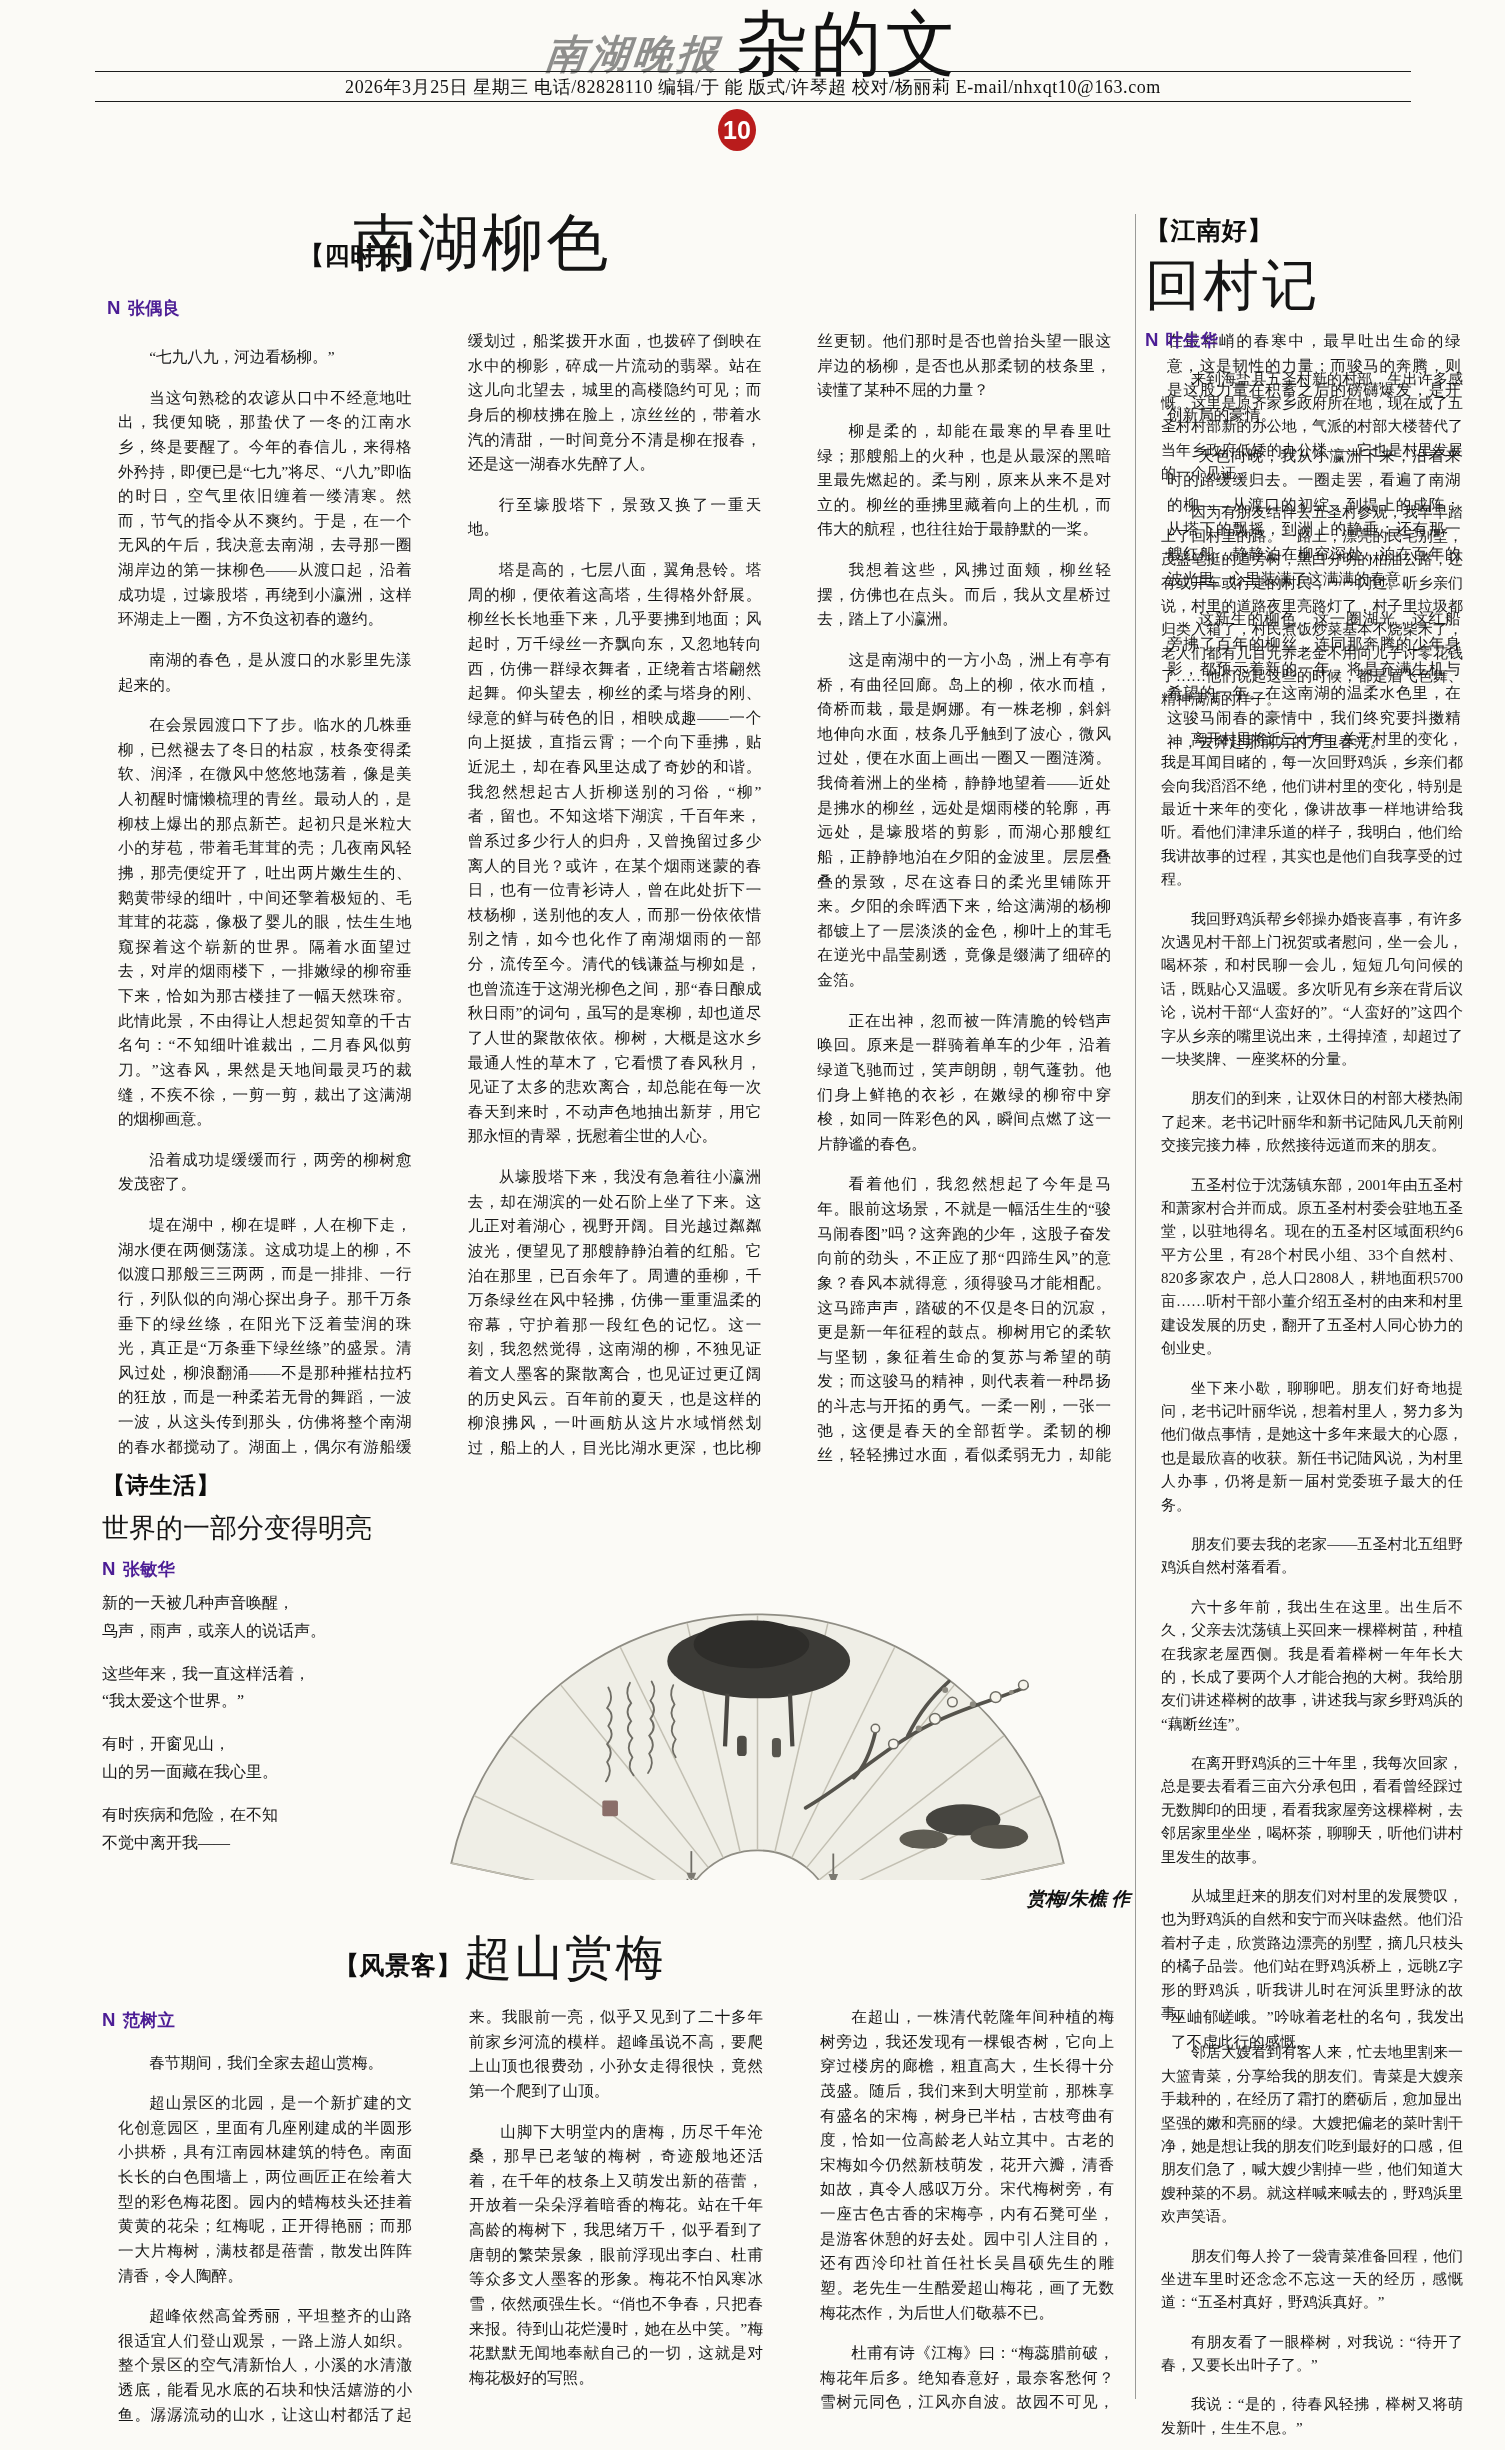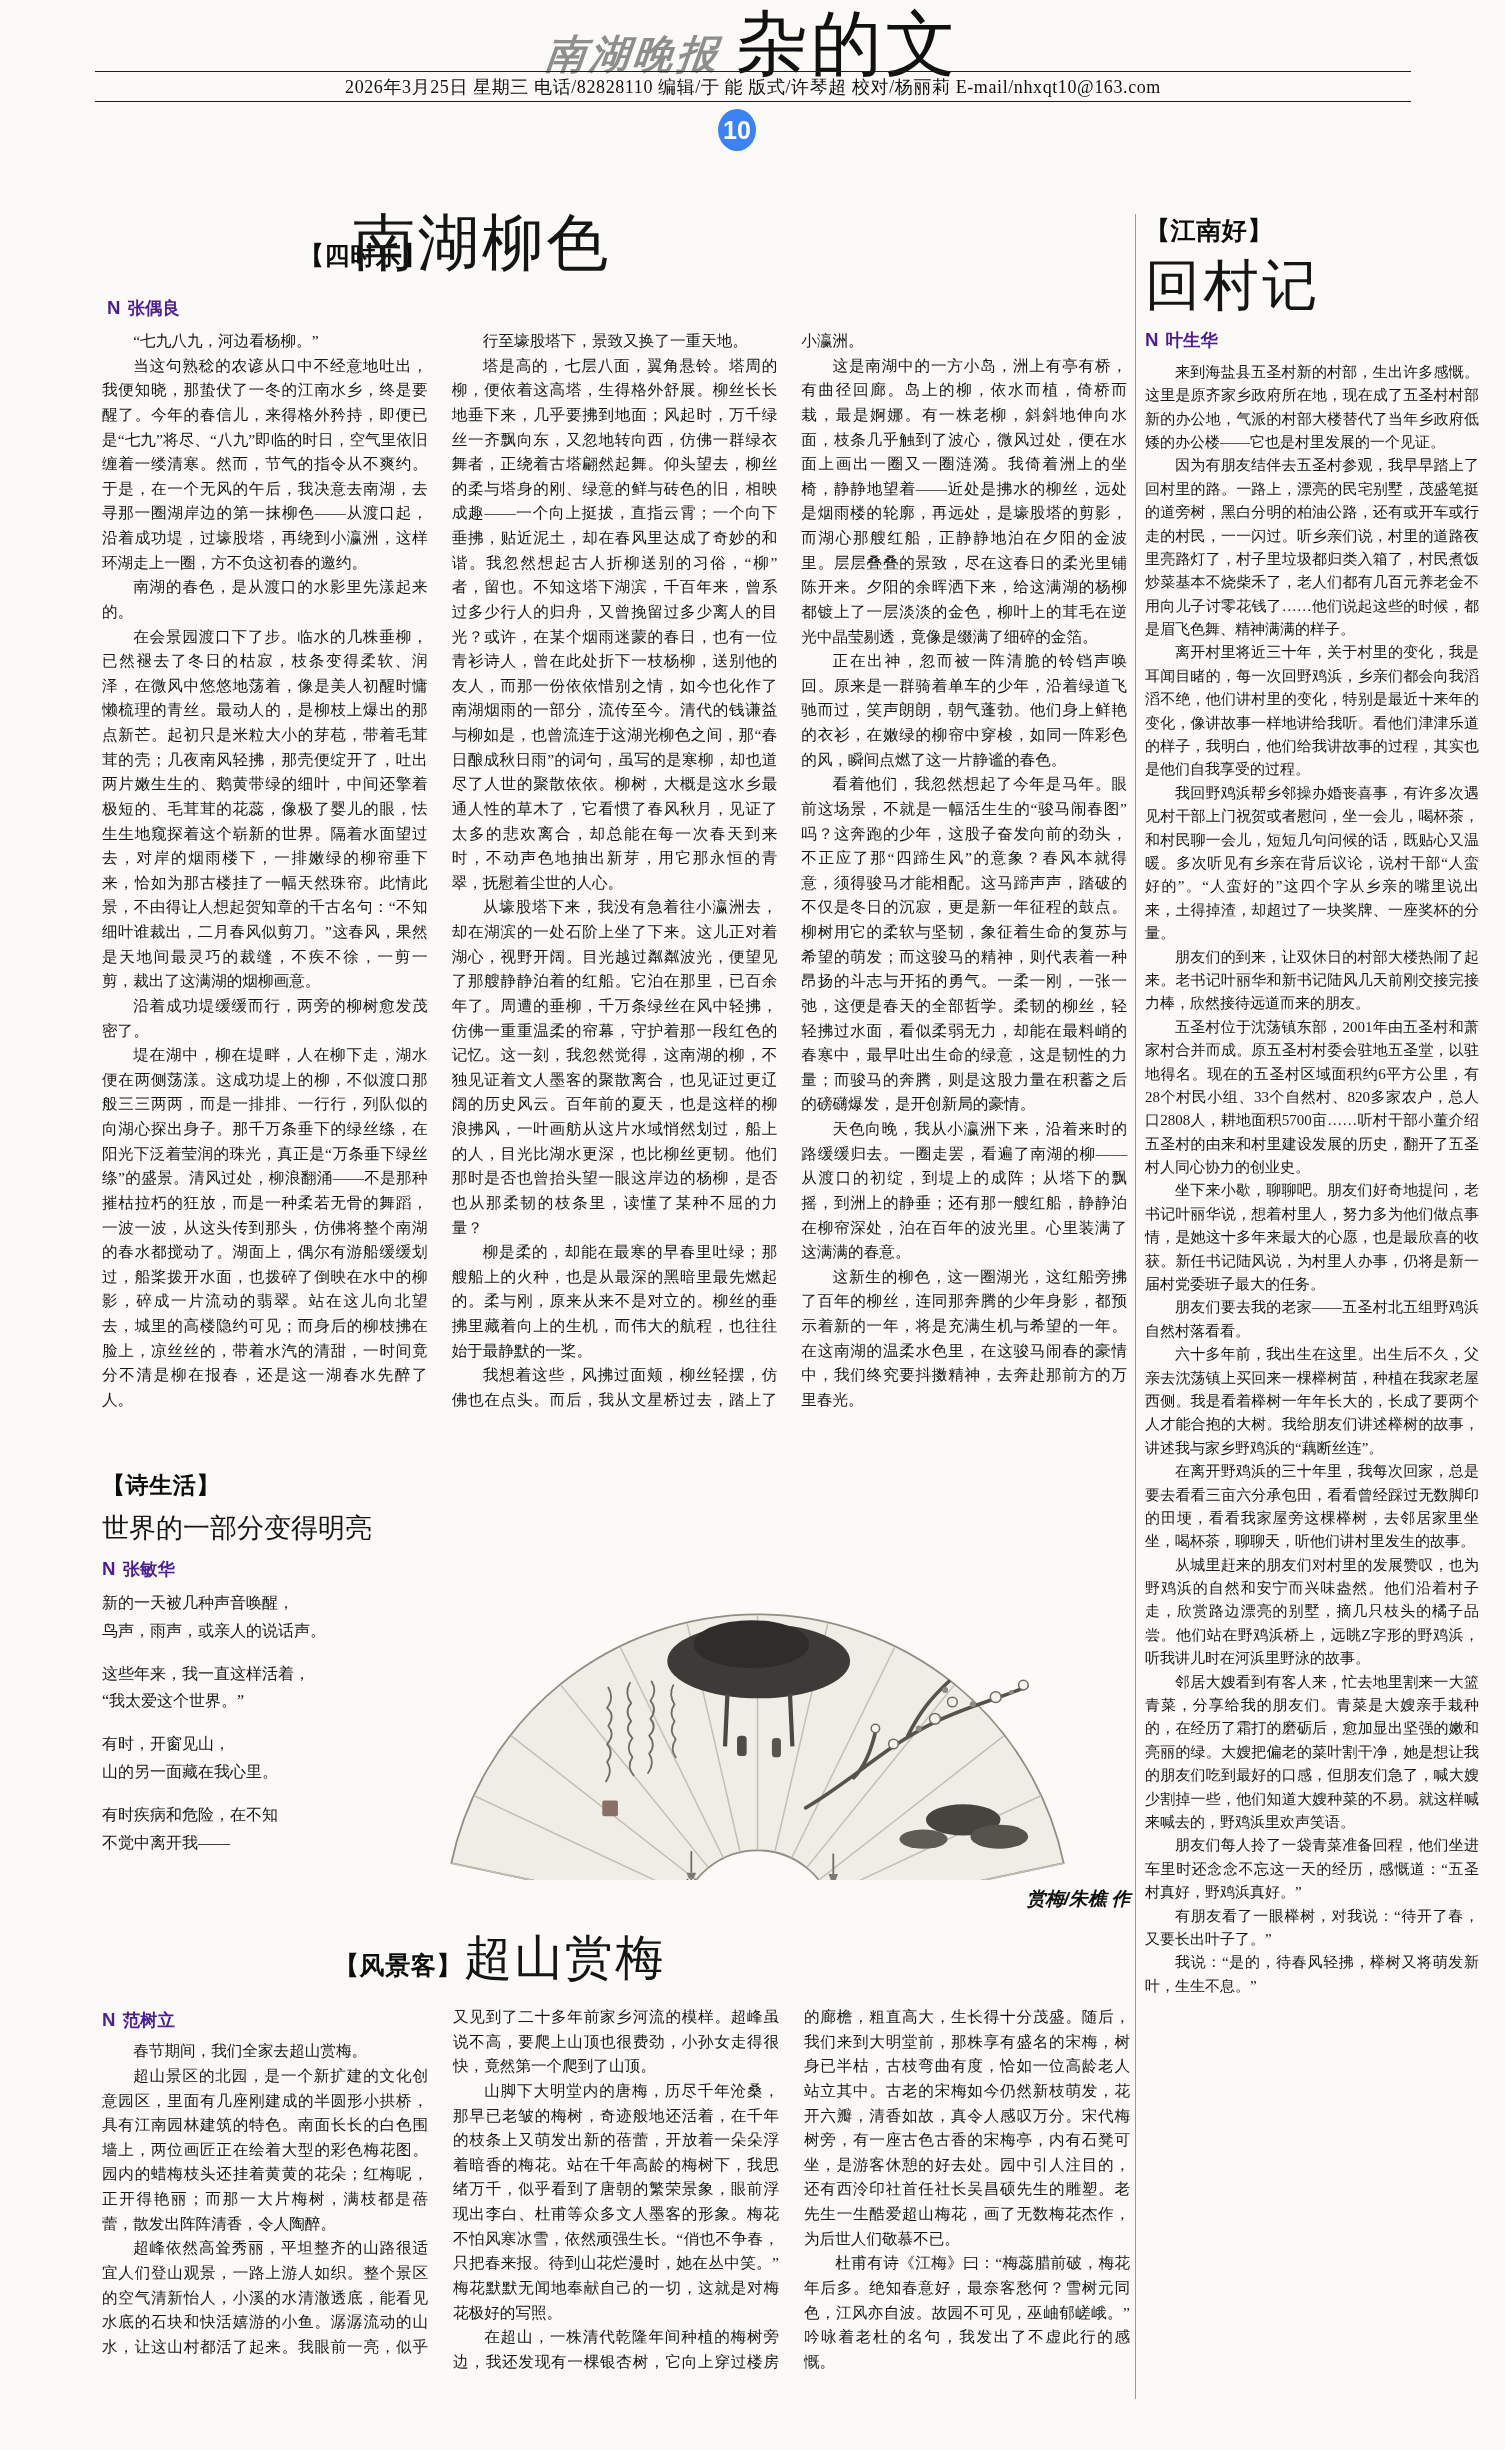--- a/index.html
+++ b/index.html
@@ -23,38 +23,38 @@
   }
   .rule{position:absolute;left:95px;width:1316px;height:1.2px;background:#1c1c1c;}
   .rule-top{top:71px;}
   .rule-bottom{top:101px;}
   .dateline{
     position:absolute;left:0;top:75px;width:100%;text-align:center;
     font-size:18px;letter-spacing:0.6px;color:#101010;
   }
   .page-badge{
     position:absolute;left:718px;top:109px;width:38px;height:42px;border-radius:50%;
-    background:#3b82f6;color:#fff;display:flex;align-items:center;justify-content:center;
+    background:#b91c1c;color:#fff;display:flex;align-items:center;justify-content:center;
     font-family:"Liberation Sans","DejaVu Sans",sans-serif;font-size:25px;font-weight:700;
   }
   
   .tag{
     font-family:"Liberation Sans","DejaVu Sans",sans-serif;font-weight:700;
     font-size:25px;color:#0d0d0d;letter-spacing:0.6px;white-space:nowrap;
   }
   .headline{
     font-family:"DejaVu Sans","Liberation Sans",sans-serif;font-weight:400;
     color:#151515;white-space:nowrap;line-height:1;
   }
   .byline{font-size:17.4px;font-weight:700;color:#4c1d95;margin:0 0 8.4px 0;}
   .byline .byline-n{
     font-family:"Liberation Sans","DejaVu Sans",sans-serif;font-weight:900;
     font-size:18.6px;margin-right:7.2px;
   }
-  .para{margin:0;text-indent:2em;text-align:justify;}
+  .para{margin:16px;text-indent:2em;text-align:justify;}
   
   .main-tag{position:absolute;left:299px;top:239px;text-align:center;}
   .main-title{position:absolute;left:353px;top:212px;font-size:62px;letter-spacing:2.4px;}
   .main-byline{position:absolute;left:107px;top:296px;}
   .main-cols{
     position:absolute;left:102px;top:329px;width:1025px;height:1142px;
     column-count:3;column-gap:24px;
     font-size:15.6px;line-height:1.58;
   }
   

